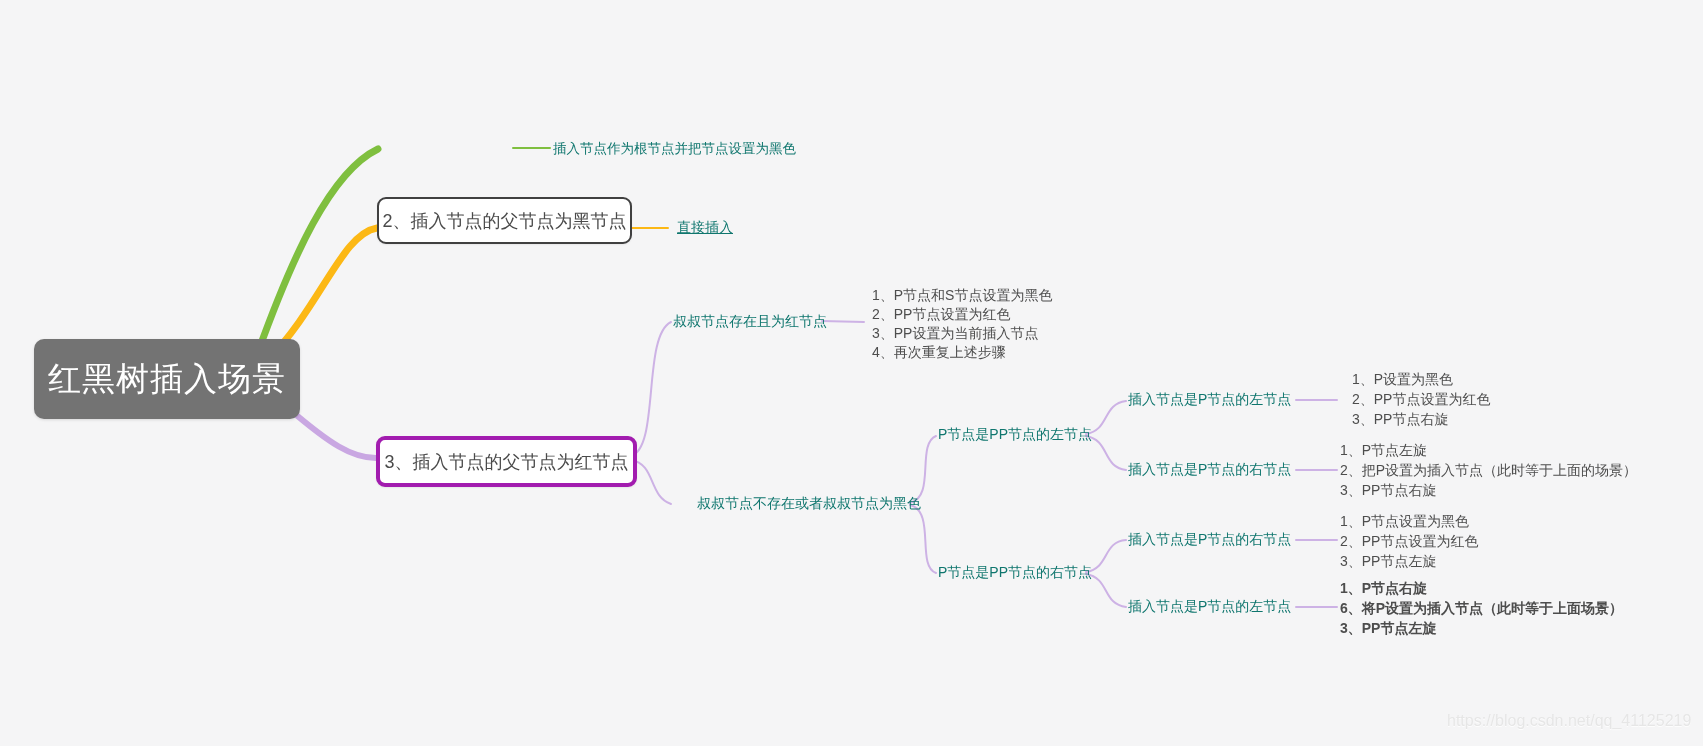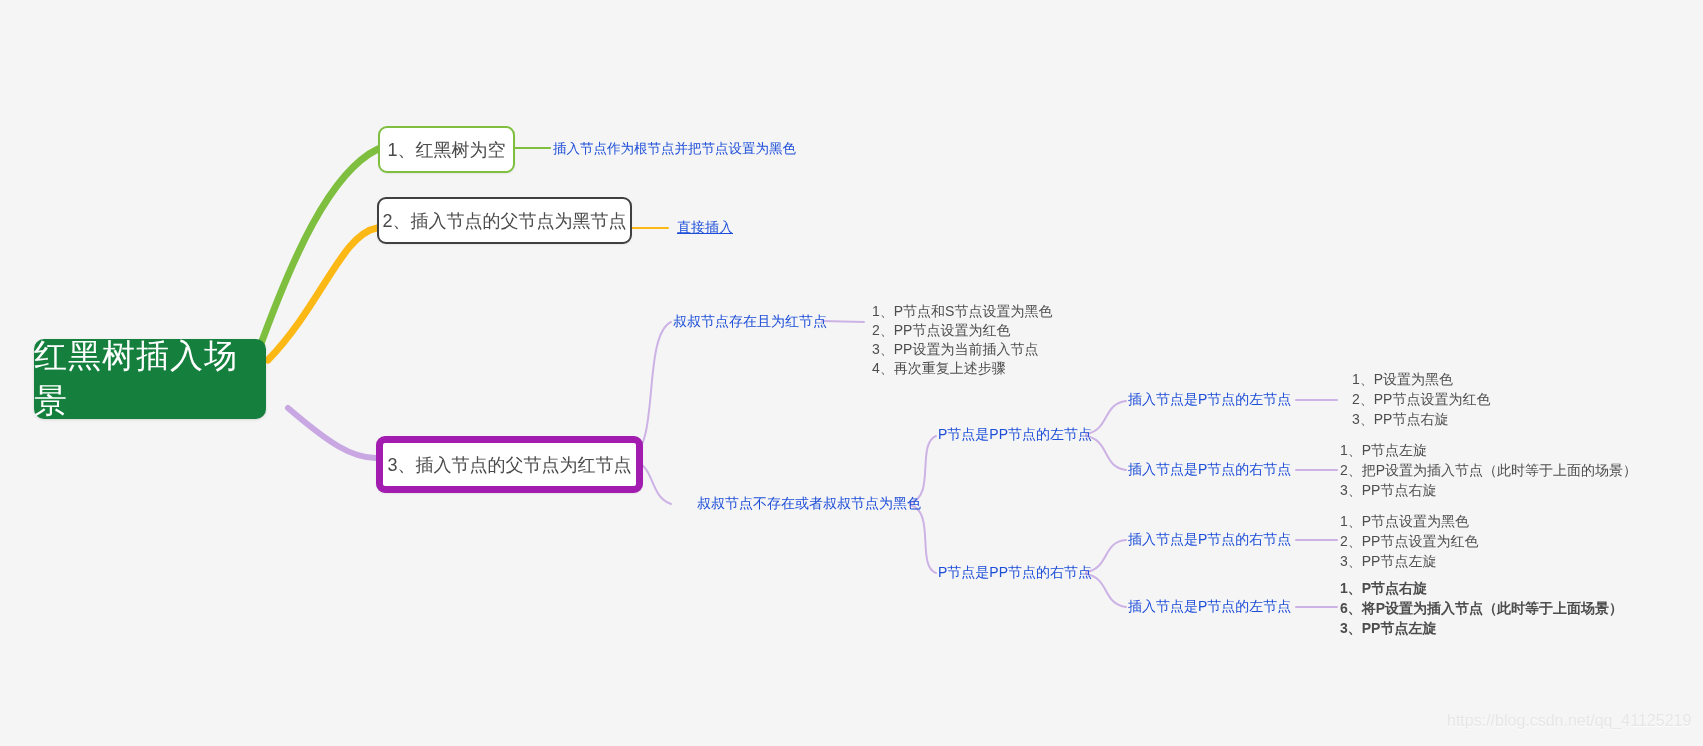--- a/index.html
+++ b/index.html
@@ -8,53 +8,53 @@
     background:#f5f5f6;
     width:1703px;height:746px;
     position:relative;overflow:hidden;
     color:#4a4a4a;
   }
   #canvas{position:absolute;left:0;top:0;width:1703px;height:746px;}
   svg.wires{position:absolute;left:0;top:0;width:1703px;height:746px;z-index:1;}
   svg.wires path{fill:none;stroke-linecap:round;}
   .node{position:absolute;z-index:2;}
   .root-box{
-    left:34px;top:339px;width:232px;height:80px;
-    background:#15803d;border-radius:10px;
+    left:34px;top:339px;width:266px;height:80px;
+    background:#737373;border-radius:10px;
     display:flex;align-items:center;justify-content:center;
     color:#ffffff;font-size:33px;letter-spacing:1px;
     box-shadow:0 1px 3px rgba(0,0,0,0.12);
   }
   .branch-box{
     height:43px;background:#ffffff;border-radius:9px;
     display:flex;align-items:center;justify-content:center;
     font-size:18px;color:#4a4a4a;
     box-shadow:0 1px 2px rgba(0,0,0,0.06);
   }
   .b1{left:378px;top:126px;width:133px;border:2px solid #7fbf3f;}
   .b2{left:377px;top:197px;width:251px;border:2px solid #404040;}
-  .b3{left:376px;top:436px;width:253px;border:7px solid #a21caf;}
+  .b3{left:376px;top:436px;width:253px;border:4px solid #a21caf;}
   .lbl{
-    white-space:nowrap;font-size:14px;color:#1d4ed8;
+    white-space:nowrap;font-size:14px;color:#0f766e;
     transform:translateY(-50%);
   }
   .leaf1{left:553px;top:149px;font-size:13.5px;}
   .leaf2{left:677px;top:228px;text-decoration:underline;}
   .uncle-red{left:673px;top:322px;font-family:Liberation Serif, serif;}
   .uncle-black{left:697px;top:504px;}
   .p-left{left:938px;top:435px;}
   .p-right{left:938px;top:573px;}
   .ins-ll{left:1128px;top:400px;}
   .ins-lr{left:1128px;top:470px;}
   .ins-rr{left:1128px;top:540px;}
   .ins-rl{left:1128px;top:607px;}
   .steps{white-space:nowrap;font-size:14px;color:#4d4d4d;}
   .steps div{height:19px;line-height:19px;}
   .steps3 div{height:20px;line-height:20px;}
-  .steps1{left:872px;top:302px;}
+  .steps1{left:872px;top:286px;}
   .steps-ll{left:1352px;top:369px;}
   .steps-lr{left:1340px;top:440px;}
   .steps-rr{left:1340px;top:511px;}
   .steps-rl{left:1340px;top:578px;font-weight:bold;}
   .watermark{
     left:1447px;top:712px;font-size:16px;color:#e6e6e6;
     white-space:nowrap;z-index:3;
     text-shadow:0 1px 0 rgba(255,255,255,0.8);
   }
 </style>
@@ -81,21 +81,20 @@
     <path d="M 1296,400 L 1337,400" stroke-width="2" stroke="#cdb2e5"></path>
     <path d="M 1296,470 L 1337,470" stroke-width="2" stroke="#cdb2e5"></path>
     <path d="M 1086,572 C 1110,568 1102,542 1126,540" stroke-width="2" stroke="#cdb2e5"></path>
     <path d="M 1086,574 C 1110,578 1102,604 1126,607" stroke-width="2" stroke="#cdb2e5"></path>
     <path d="M 1296,540 L 1337,540" stroke-width="2" stroke="#cdb2e5"></path>
     <path d="M 1296,607 L 1337,607" stroke-width="2" stroke="#cdb2e5"></path>
   </svg>
 
   <div class="node root-box">红黑树插入场景</div>
 
-  <div class="node branch-box b1">1、红黑树为空</div>
   <div class="node branch-box b2">2、插入节点的父节点为黑节点</div>
   <div class="node branch-box b3">3、插入节点的父节点为红节点</div>
 
   <div class="node lbl leaf1">插入节点作为根节点并把节点设置为黑色</div>
   <div class="node lbl leaf2">直接插入</div>
 
   <div class="node lbl uncle-red">叔叔节点存在且为红节点</div>
   <div class="node steps steps1">
     <div>1、P节点和S节点设置为黑色</div>
     <div>2、PP节点设置为红色</div>

